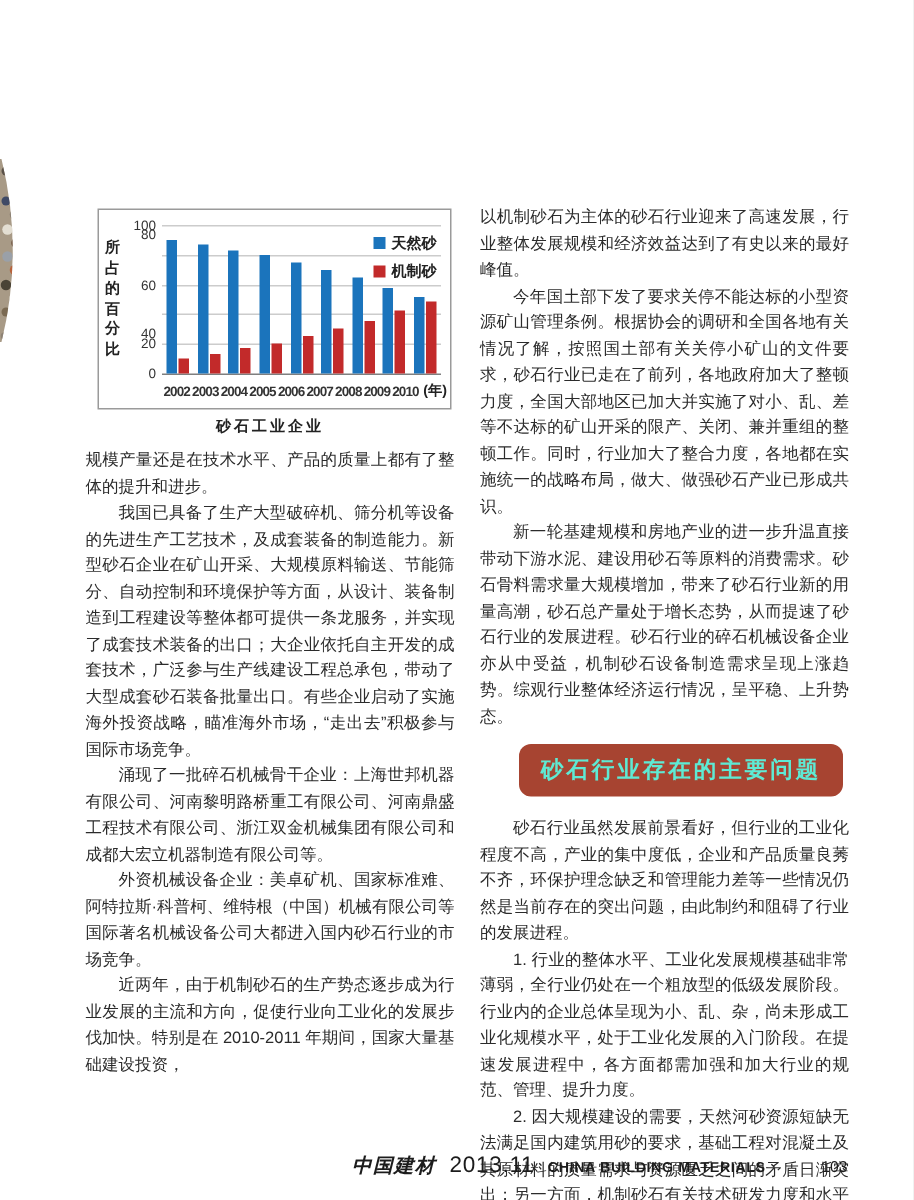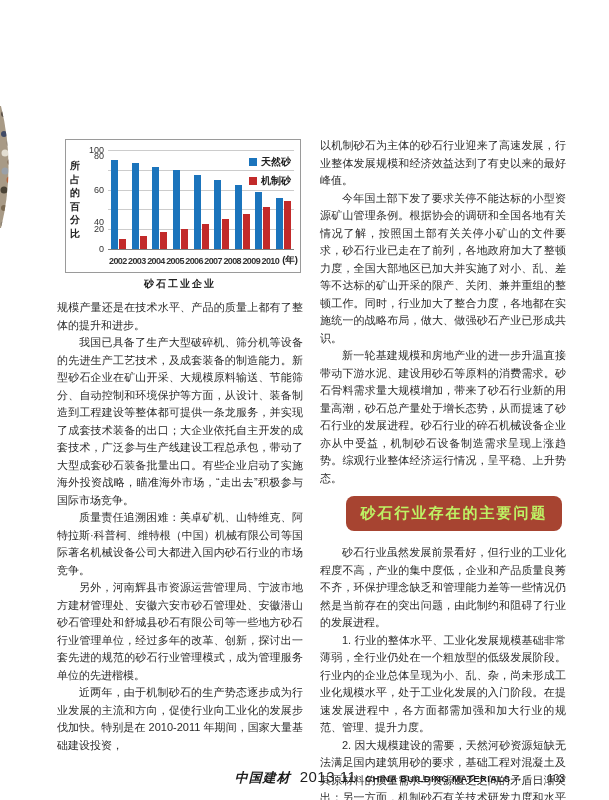--- a/index.html
+++ b/index.html
@@ -39,21 +39,21 @@
   .swatch{width:8px;height:8px;display:inline-block;}
   .x-area{grid-column:3;grid-row:3;display:flex;align-items:center;font-size:9px;color:#222;}
   .x-ticks{flex:1;display:flex;justify-content:space-between;letter-spacing:-0.6px;
            padding-left:1px;font-weight:bold;color:#333;}
   .x-unit{font-weight:bold;font-size:9.5px;padding:0 2px 0 3px;white-space:nowrap;}
   .figure figcaption{margin-top:4px;text-align:center;font-size:10px;font-weight:bold;color:#222;
                      letter-spacing:2px;}
 
   
   .section-banner{display:block;box-sizing:border-box;width:216px;margin:9px 0 13px 26px;
-                  padding:8px 0;background:#a74431;border-radius:8px;color:#bef264;
+                  padding:8px 0;background:#a74431;border-radius:8px;color:#5eead4;
                   font-size:15px;font-weight:bold;text-align:center;letter-spacing:2px;}
 
   
   .footer{position:absolute;top:768px;left:0;right:44px;display:flex;justify-content:flex-end;
           align-items:baseline;gap:9px;color:#1c1c1c;}
   .footer .logo{font-family:"Liberation Serif","DejaVu Serif",serif;font-weight:bold;
                 font-style:italic;font-size:13px;letter-spacing:1px;}
   .footer .issue{font-size:15px;letter-spacing:0.5px;text-align:center;}
   .footer .en{font-size:9.5px;font-weight:bold;letter-spacing:0.4px;}
   .footer .pagenum{font-size:10.5px;margin-left:28px;}
@@ -176,22 +176,22 @@
               <span>2010</span>
             </div>
           <span class="x-unit">(年)</span>
         </div>
       </div>
       <figcaption>砂石工业企业</figcaption>
     </figure>
 
     <p class="noindent">规模产量还是在技术水平、产品的质量上都有了整体的提升和进步。</p>
     <p class="indent">我国已具备了生产大型破碎机、筛分机等设备的先进生产工艺技术，及成套装备的制造能力。新型砂石企业在矿山开采、大规模原料输送、节能筛分、自动控制和环境保护等方面，从设计、装备制造到工程建设等整体都可提供一条龙服务，并实现了成套技术装备的出口；大企业依托自主开发的成套技术，广泛参与生产线建设工程总承包，带动了大型成套砂石装备批量出口。有些企业启动了实施海外投资战略，瞄准海外市场，“走出去”积极参与国际市场竞争。</p>
-    <p class="indent">质量责任追溯困难：美卓矿机、山特维克、阿特拉斯·科普柯、维特根（中国）机械有限公司等国际著名机械设备公司大都进入国内砂石行业的市场竞争。</p>
-    <p class="indent">另外，河南辉县市资源运营管理局、宁波市地方建材管理处、安徽六安市砂石管理处、安徽潜山砂石管理处和舒城县砂石有限公司等一些地方砂石行业管理单位，经过多年的改革、创新，探讨出一套先进的规范的砂石行业管理模式，成为管理服务单位的先进楷模。</p>
+    <p class="indent">涌现了一批碎石机械骨干企业：上海世邦机器有限公司、河南黎明路桥重工有限公司、河南鼎盛工程技术有限公司、浙江双金机械集团有限公司和成都大宏立机器制造有限公司等。</p>
+    <p class="indent">外资机械设备企业：美卓矿机、国家标准难、阿特拉斯·科普柯、维特根（中国）机械有限公司等国际著名机械设备公司大都进入国内砂石行业的市场竞争。</p>
     <p class="indent">近两年，由于机制砂石的生产势态逐步成为行业发展的主流和方向，促使行业向工业化的发展步伐加快。特别是在 2010-2011 年期间，国家大量基础建设投资，</p>
   </div>
 
   <div class="col col-right">
     <p class="noindent">以机制砂石为主体的砂石行业迎来了高速发展，行业整体发展规模和经济效益达到了有史以来的最好峰值。</p>
     <p class="indent">今年国土部下发了要求关停不能达标的小型资源矿山管理条例。根据协会的调研和全国各地有关情况了解，按照国土部有关关停小矿山的文件要求，砂石行业已走在了前列，各地政府加大了整顿力度，全国大部地区已加大并实施了对小、乱、差等不达标的矿山开采的限产、关闭、兼并重组的整顿工作。同时，行业加大了整合力度，各地都在实施统一的战略布局，做大、做强砂石产业已形成共识。</p>
     <p class="indent">新一轮基建规模和房地产业的进一步升温直接带动下游水泥、建设用砂石等原料的消费需求。砂石骨料需求量大规模增加，带来了砂石行业新的用量高潮，砂石总产量处于增长态势，从而提速了砂石行业的发展进程。砂石行业的碎石机械设备企业亦从中受益，机制砂石设备制造需求呈现上涨趋势。综观行业整体经济运行情况，呈平稳、上升势态。</p>
 
     <div class="section-banner" style="background: rgb(167, 68, 49);">砂石行业存在的主要问题</div>
 

